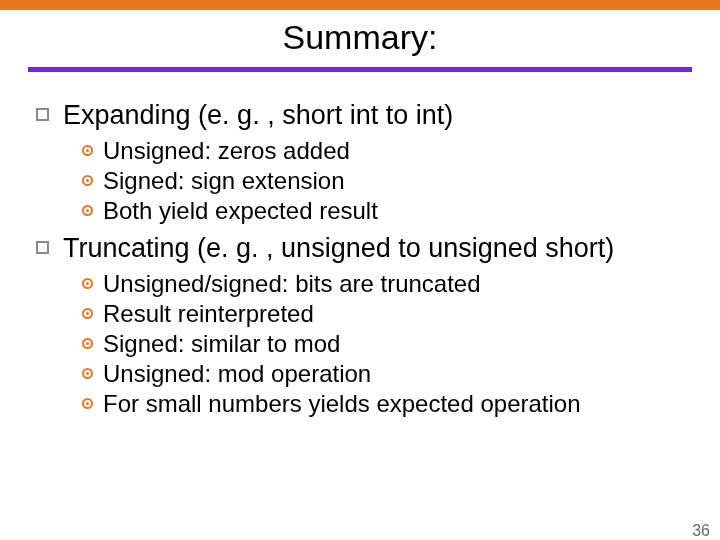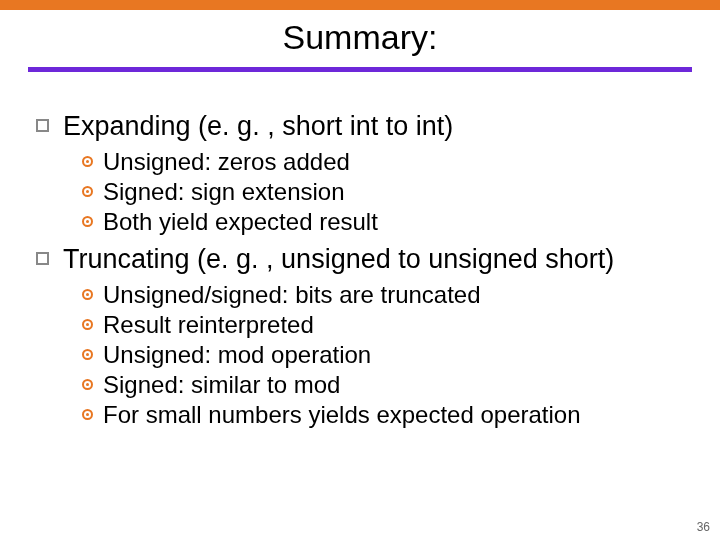--- a/index.html
+++ b/index.html
@@ -27,21 +27,20 @@
     color: #000;
     line-height: 1.15;
   }
   .content {
     padding: 28px 36px 0 36px;
   }
   .l1 {
     display: flex;
     align-items: flex-start;
     margin-bottom: 6px;
-    margin-top: 11px;
   }
   .l1 + .subs + .l1 { margin-top: 8px; }
   .l1-bullet {
     width: 13px;
     height: 13px;
     border: 2px solid #888;
     margin-top: 8px;
     margin-right: 14px;
     flex-shrink: 0;
   }
@@ -77,23 +76,23 @@
     border-radius: 50%;
     top: 2px;
     left: 2px;
   }
   .l2-text {
     font-size: 24px;
     color: #000000;
   }
   .page-num {
     position: absolute;
-    bottom: 6px;
+    bottom: 0;
     right: 10px;
-    font-size: 12px;
+    font-size: 16px;
     color: #666;
   }
 </style>
 </head>
 <body>
 
 <div class="orange-bar"></div>
 
 <div class="title-wrap">
   <div class="title-line">Summary:</div>
@@ -128,25 +127,25 @@
     <div class="l2">
       <span class="l2-bullet"></span>
       <span class="l2-text">Unsigned/signed: bits are truncated</span>
     </div>
     <div class="l2">
       <span class="l2-bullet"></span>
       <span class="l2-text">Result reinterpreted</span>
     </div>
     <div class="l2">
       <span class="l2-bullet"></span>
-      <span class="l2-text">Unsigned: mod operation</span>
+      <span class="l2-text">Signed: similar to mod</span>
     </div>
     <div class="l2">
       <span class="l2-bullet"></span>
-      <span class="l2-text">Signed: similar to mod</span>
+      <span class="l2-text">Unsigned: mod operation</span>
     </div>
     <div class="l2">
       <span class="l2-bullet"></span>
       <span class="l2-text">For small numbers yields expected operation</span>
     </div>
   </div>
 
 </div>
 
 <div class="page-num">36</div>

